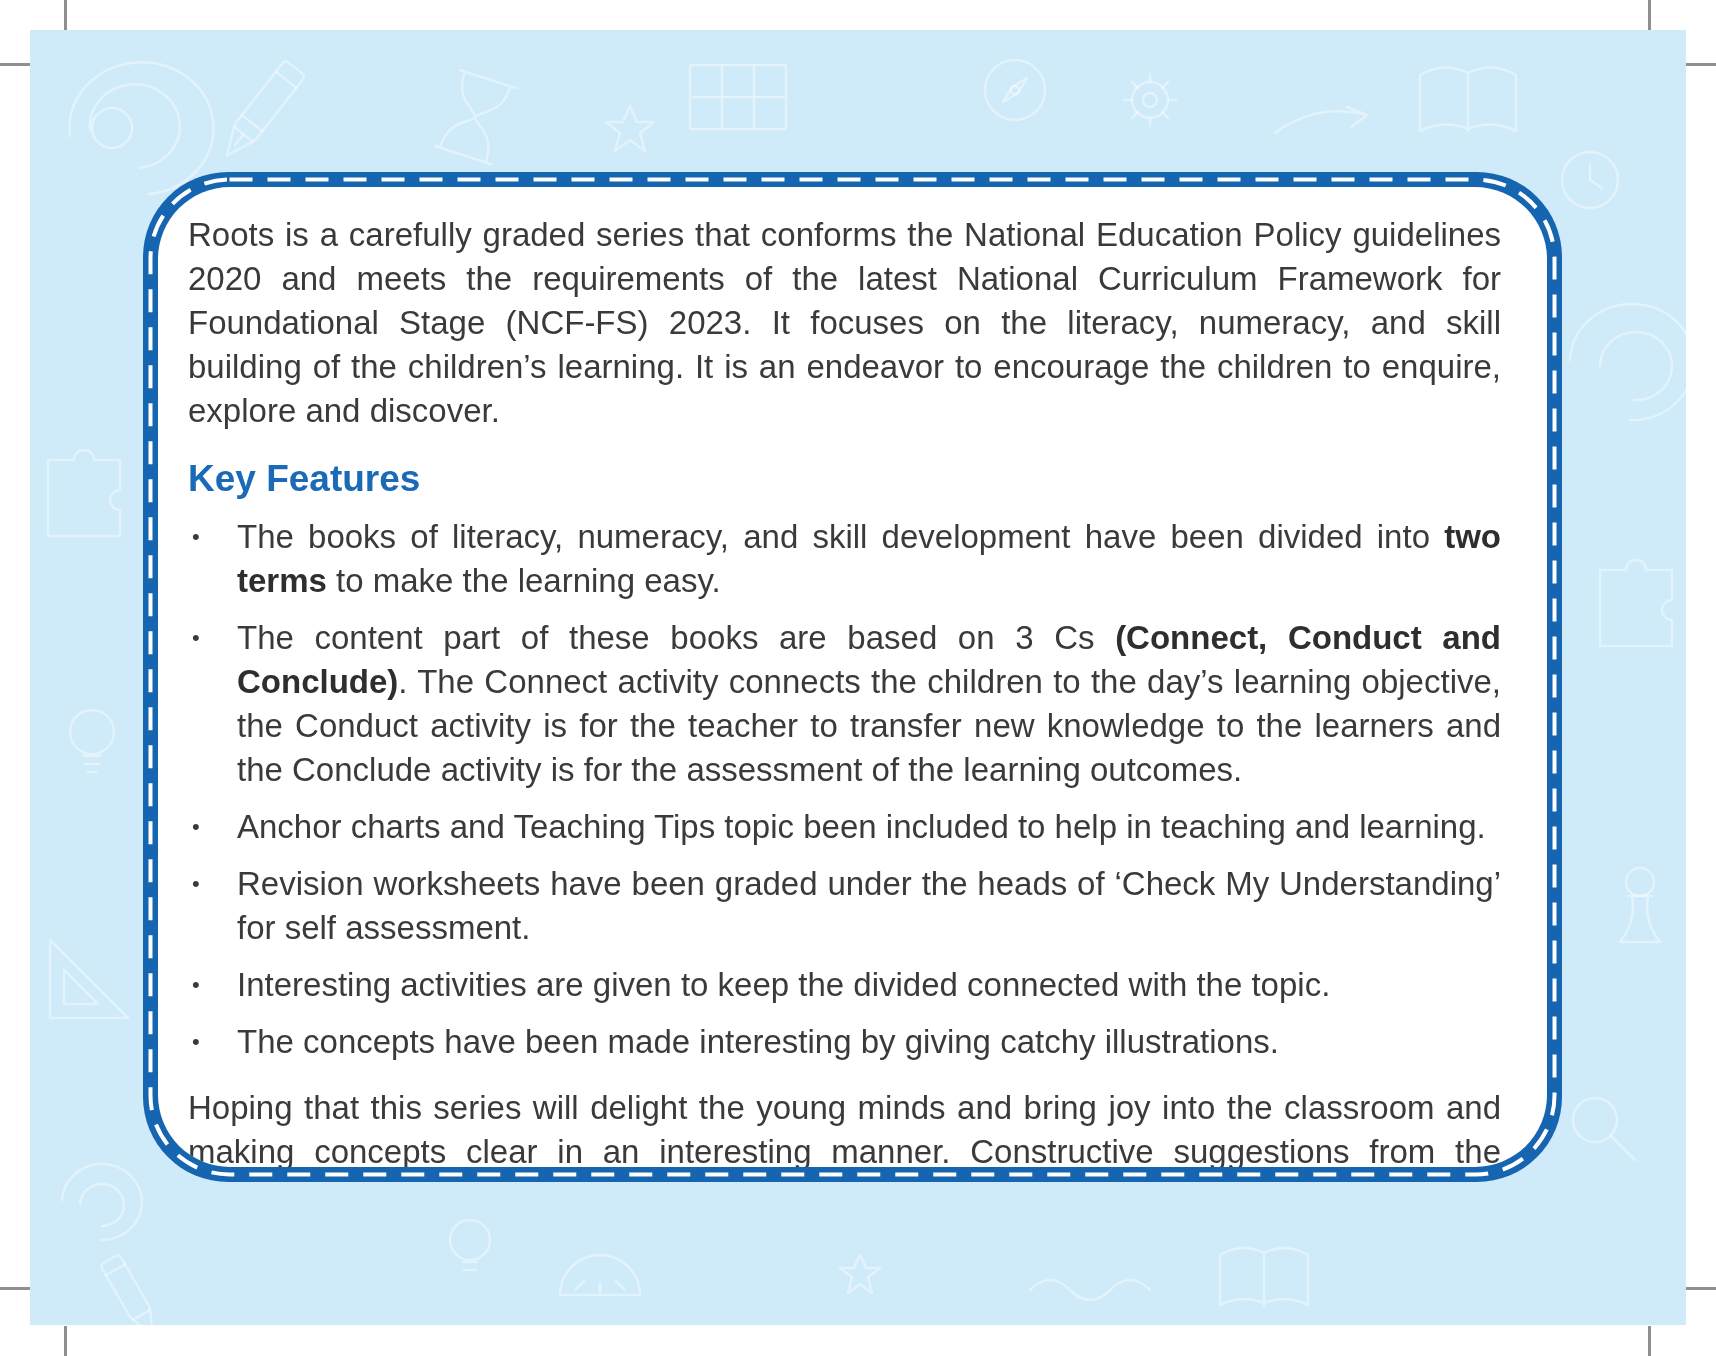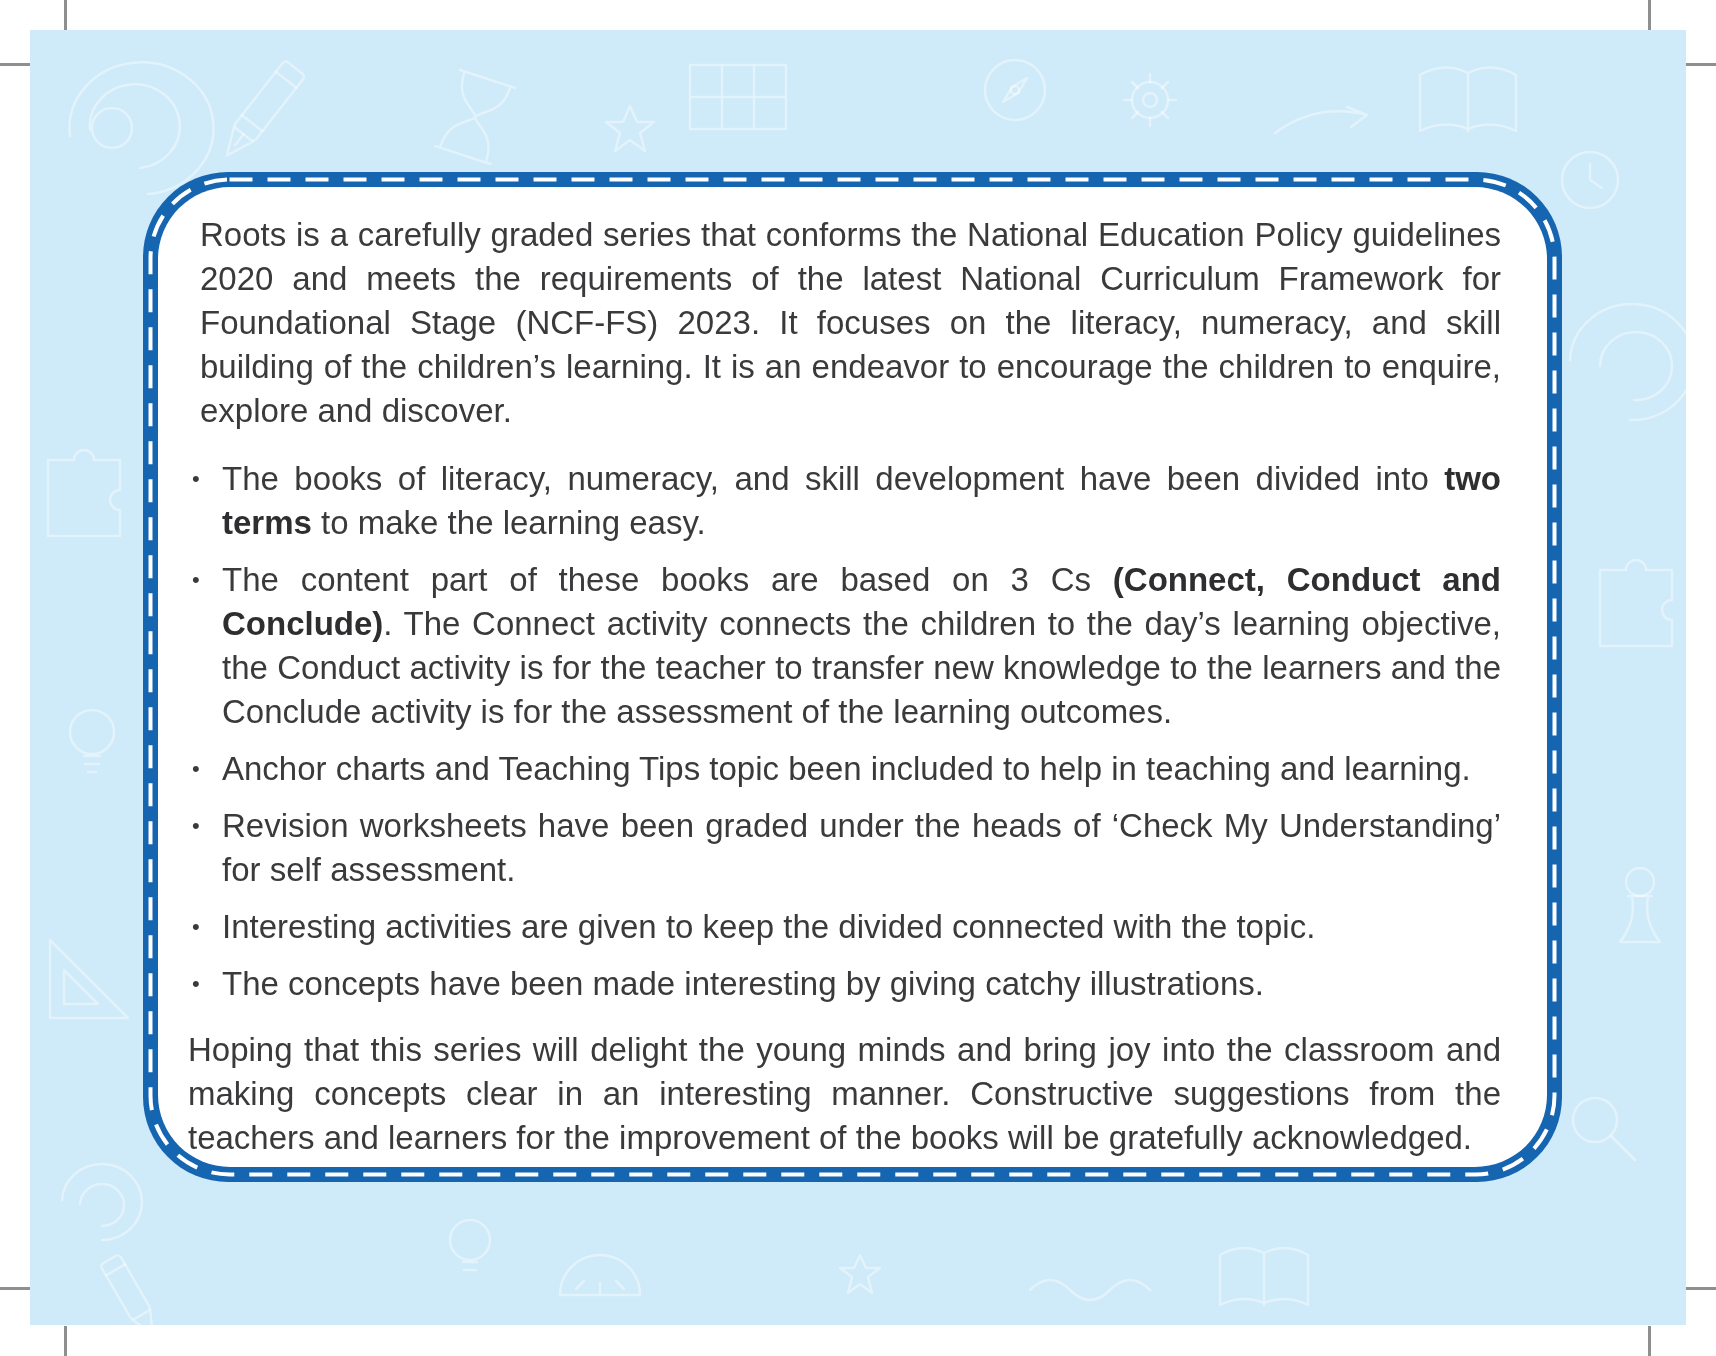--- a/index.html
+++ b/index.html
@@ -17,25 +17,25 @@
   .crop.h { width:30px; height:3px; }
 
   
   .frame { position:absolute; left:143px; top:172px; width:1419px; height:1010px; }
   .frame-band { position:absolute; inset:0; background:#1565b0; border-radius:85px; }
   .frame-inner { position:absolute; inset:15px; background:#ffffff; border-radius:72px; }
   .dash-overlay { position:absolute; left:0; top:0; }
 
   .content { position:absolute; inset:15px; padding:26px 46px 0 30px; border-radius:72px; overflow:hidden; }
   .body-text { font-size:33px; line-height:44px; color:#3a3a3c; text-align:justify; }
-  .intro { margin-bottom:24px;margin-left:12px; }
+  .intro { margin-bottom:24px; }
   .kf-heading { font-size:37px; line-height:44px; font-weight:700; color:#1a6ab8; margin:0 0 14px 0; }
   .bullet { display:flex; margin-bottom:13px; }
   .bullet .dot { flex:0 0 34px; font-size:22px; line-height:44px; color:#3a3a3c; padding-left:4px; }
-  .bullet .btext { flex:1; }
+  .bullet .btext { flex:1;margin-left:15px; }
   .bld { font-weight:700; color:#2e2e30; }
   .closing { margin-top:22px; }
 </style>
 </head>
 <body>
 
 <div class="canvas">
 
   <div class="page">
     <svg class="doodles" width="1656" height="1295" viewBox="0 0 1656 1295">
@@ -130,20 +130,21 @@
     <div class="frame" style="left:113px; top:142px;">
       <div class="frame-band"></div>
       <svg class="dash-overlay" width="1419" height="1010" viewBox="0 0 1419 1010">
         <rect x="7.5" y="7.5" width="1404" height="995" rx="79" fill="none" stroke="#ffffff" stroke-width="4" stroke-dasharray="23 15"></rect>
       </svg>
       <div class="frame-inner"></div>
 
       <div class="content">
         <p class="body-text intro">Roots is a carefully graded series that conforms the National Education Policy guidelines 2020 and meets the requirements of the latest National Curriculum Framework for Foundational Stage (NCF-FS) 2023. It focuses on the literacy, numeracy, and skill building of the children’s learning. It is an endeavor to encourage the children to enquire, explore and discover.</p>
 
+        <h2 class="kf-heading">Key Features</h2>
 
         <div class="bullet">
           <span class="dot">•</span>
           <p class="body-text btext"><span>The books of literacy, numeracy, and skill development have been divided into </span><span class="bld">two terms</span><span> to make the learning easy.</span></p>
         </div>
 
         <div class="bullet">
           <span class="dot">•</span>
           <p class="body-text btext"><span>The content part of these books are based on 3 Cs </span><span class="bld">(Connect, Conduct and Conclude)</span><span>. The Connect activity connects the children to the day’s learning objective, the Conduct activity is for the teacher to transfer new knowledge to the learners and the Conclude activity is for the assessment of the learning outcomes.</span></p>
         </div>

